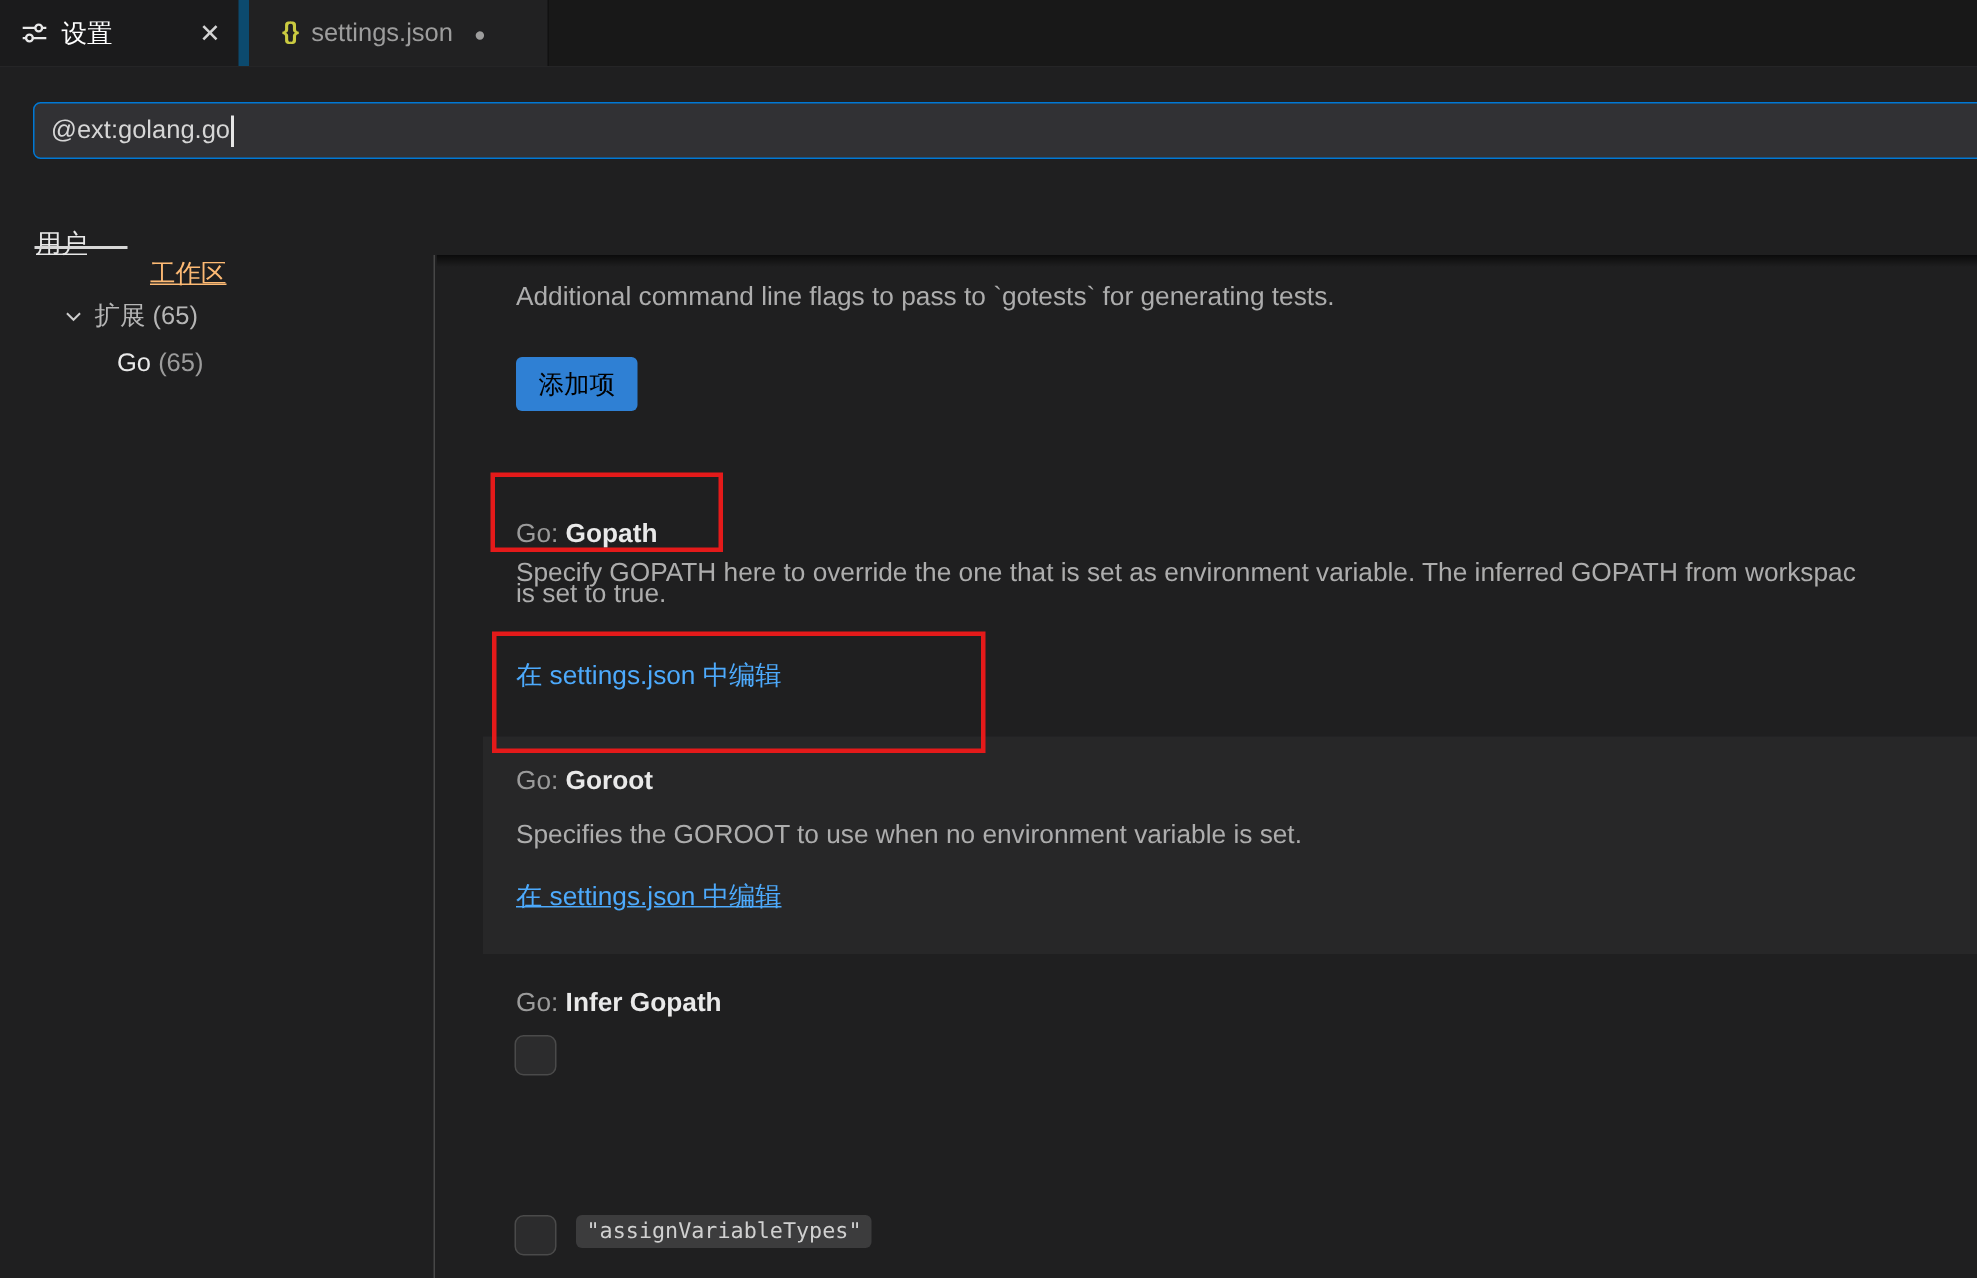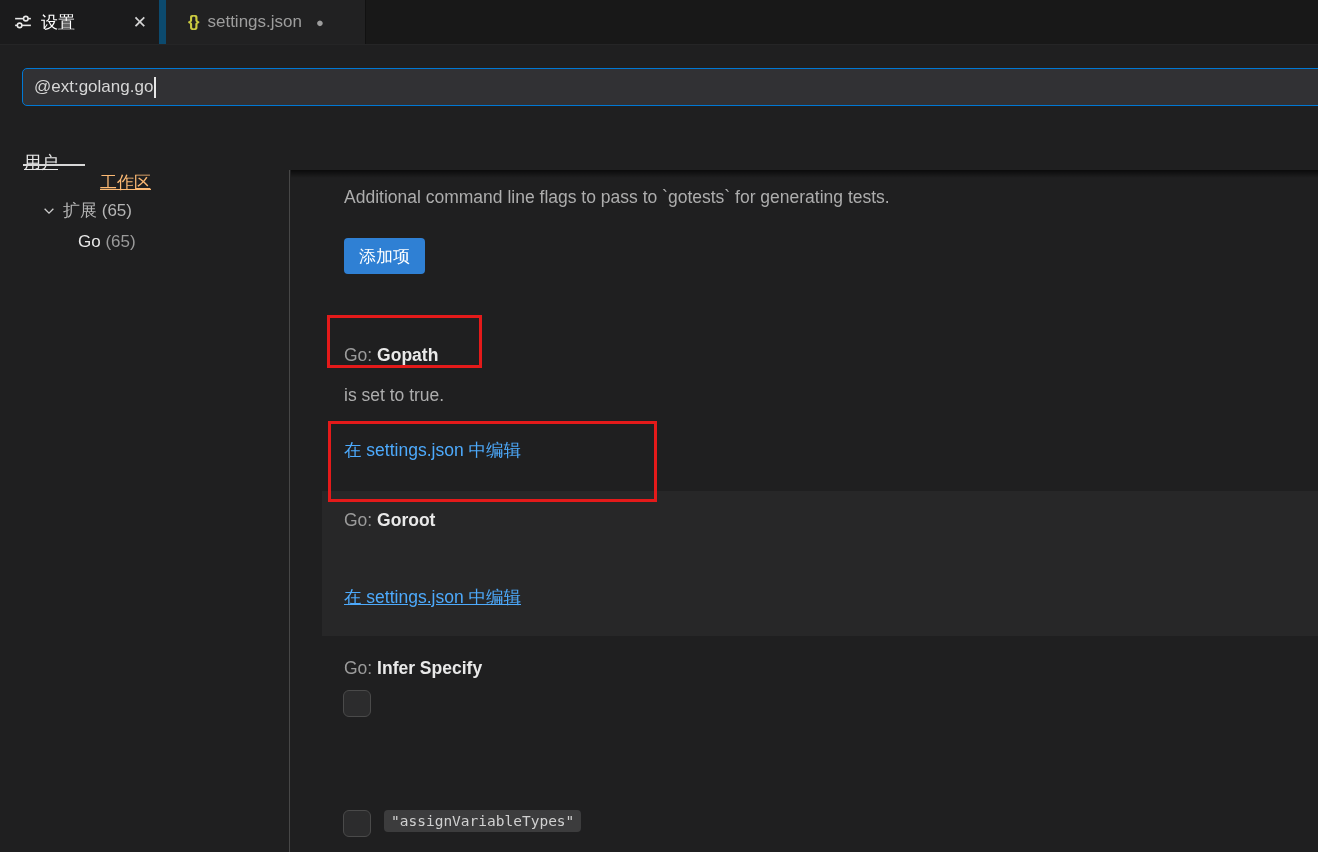--- a/index.html
+++ b/index.html
@@ -38,21 +38,21 @@
   .toc-go b{color:#e9e9e9;font-weight:400;}
   .chev{width:14px;height:14px;}
   
   .slist{position:absolute;left:291px;top:170px;width:1044px;height:682px;overflow:hidden;}
   .topshadow{position:absolute;left:0;top:0;width:100%;height:8px;background:linear-gradient(#000a,#0000);}
   .abs{position:absolute;white-space:nowrap;}
   .desc{color:#adadad;font-size:17.5px;}
   .stitle{font-size:17.5px;color:#9b9b9b;}
   .stitle b{color:#e9e9e9;font-weight:700;}
   .btn{
-    position:absolute;background:#2f80d4;color:#ffffff;border:none;border-radius:4px;
+    position:absolute;background:#2f80d4;color:#000000;border:none;border-radius:4px;
     font-size:17px;height:36px;padding:0 15px;cursor:pointer;font-family:inherit;
   }
   .link{color:#4daafc;font-size:17.5px;text-decoration:none;cursor:pointer;}
   .link.u{text-decoration:underline;}
   .row-highlight{position:absolute;background:#272728;}
   .redbox{position:absolute;border:3px solid #e41a1a;box-sizing:border-box;}
   .checkbox{
     position:absolute;width:28px;height:27px;box-sizing:border-box;border-radius:6px;
     background:#2c2c2d;border:1px solid #4a4a4a;cursor:pointer;
   }
@@ -109,27 +109,29 @@
 
   <div class="divider"></div>
 
   <div class="slist">
     <div class="row-highlight" style="left:31px;top:321px;width:996px;height:145px;"></div>
 
     <div class="abs desc" style="left:53px;top:17px;">Additional command line flags to pass to `gotests` for generating tests.</div>
     <button class="btn" style="left:53px;top:68px;">添加项</button>
 
     <div class="abs stitle" style="left:53px;top:175px;"><span>Go: </span><b>Gopath</b></div>
+    <div class="abs desc" style="left:53px;top:201px;">Specify GOPATH here to override the one that is set as environment variable. The inferred GOPATH from workspac</div>
     <div class="abs desc" style="left:53px;top:215px;text-align:right;">is set to true.</div>
     <a class="abs link" style="left:53px;top:268px;">在 settings.json 中编辑</a>
 
     <div class="abs stitle" style="left:53px;top:340px;"><span>Go: </span><b>Goroot</b></div>
+    <div class="abs desc" style="left:53px;top:376px;">Specifies the GOROOT to use when no environment variable is set.</div>
     <a class="abs link u" style="left:53px;top:415px;">在 settings.json 中编辑</a>
 
-    <div class="abs stitle" style="left:53px;top:488px;"><span>Go: </span><b>Infer Specify</b></div>
+    <div class="abs stitle" style="left:53px;top:488px;"><span>Go: </span><b>Infer Gopath</b></div>
     <div class="checkbox" style="left:52px;top:520px;"></div>
 
     <div class="checkbox" style="left:52px;top:640px;"></div>
     <div class="chiprow" style="left:93px;top:640px;">
       <span class="codechip">"assignVariableTypes"</span>
     </div>
 
     <div class="topshadow"></div>
   </div>
 

